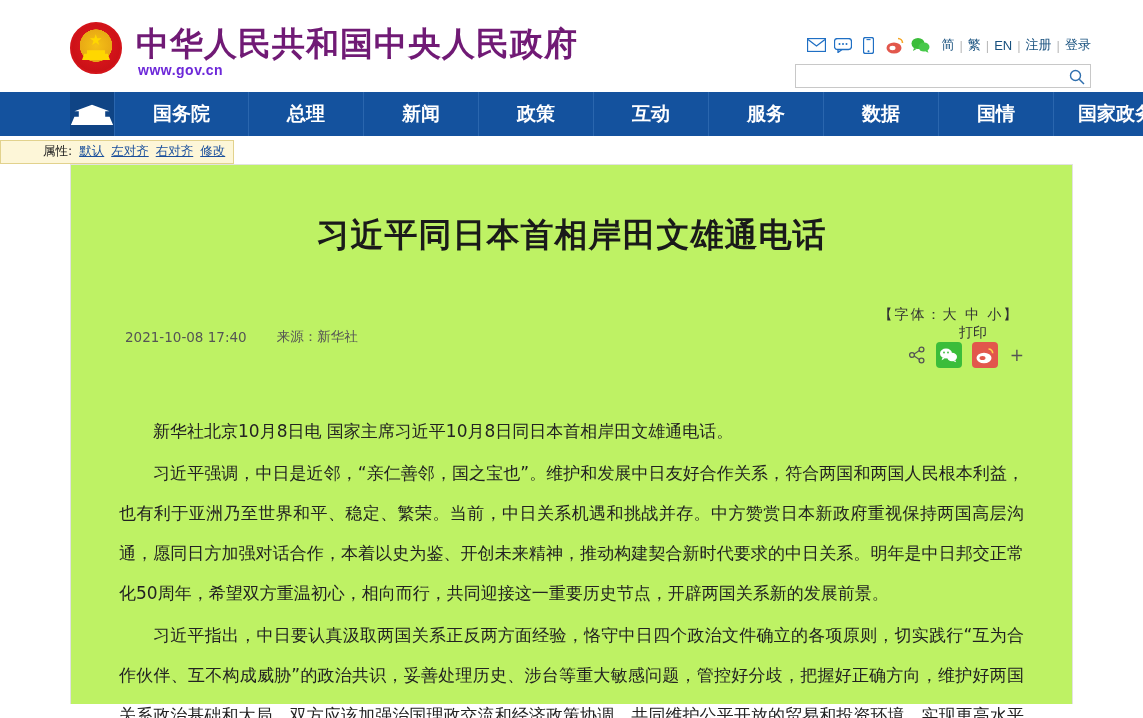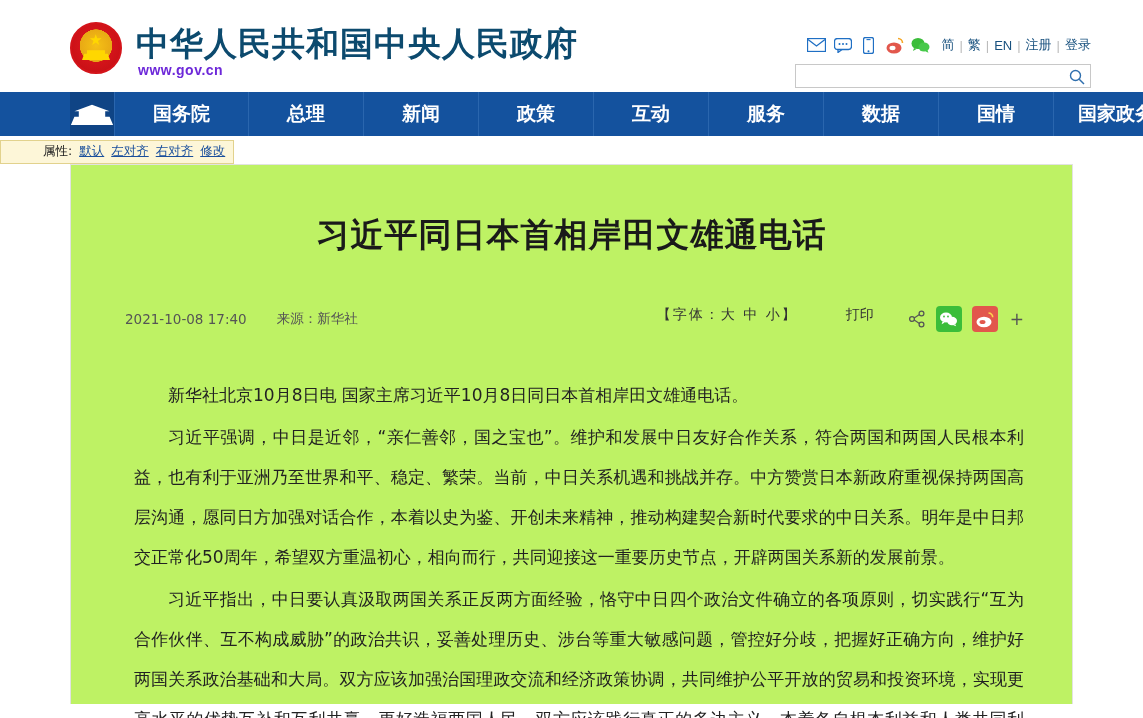--- a/index.html
+++ b/index.html
@@ -52,21 +52,21 @@
     background: #ffd700;
     clip-path: polygon(0% 100%, 8% 55%, 18% 55%, 18% 30%, 82% 30%, 82% 55%, 92% 55%, 100% 100%);
   }
   .site-title {
     position: absolute;
     left: 136px;
     top: 22px;
     font-family: "DejaVu Sans", "Liberation Sans", sans-serif;
     font-size: 33px;
     font-weight: bold;
-    color: #0c4a6e;
+    color: #701a75;
     letter-spacing: 1px;
     white-space: nowrap;
   }
   .site-url {
     position: absolute;
     left: 138px;
     top: 62px;
     font-size: 14px;
     font-weight: bold;
     color: #6d28d9;
@@ -233,22 +233,23 @@
     align-items: center;
     font-size: 13.5px;
     color: #555;
     font-family: "DejaVu Sans", "Liberation Sans", sans-serif;
   }
   .meta-date { margin-left: 6px; }
   .meta-source { margin-left: 30px; }
   .meta-right {
     margin-left: auto;
     display: flex;
-    align-items: flex-start;
+    align-items: center;
     gap: 0;
+    flex-direction: column;
   }
   .fontsize {
     font-size: 14px;
     color: #333;
     letter-spacing: 2px;
   }
   .fontsize a { color: #333; text-decoration: none; cursor: pointer; }
   .print {
     margin-left: 48px;
     font-size: 14px;
@@ -276,21 +277,21 @@
 
   .art-body {
     margin-top: 44px;
     font-size: 17px;
     line-height: 2.35;
     color: #222;
     font-family: "DejaVu Sans", "Liberation Sans", sans-serif;
     text-align: justify;
   }
   .art-body p {
-    margin: 0 0 2px 15px;
+    margin: 0 0 2px 0;
     text-indent: 2em;
   }
 </style>
 </head>
 <body>
 
 <div class="header">
 
   <div class="emblem">
     <div class="circle"></div>

